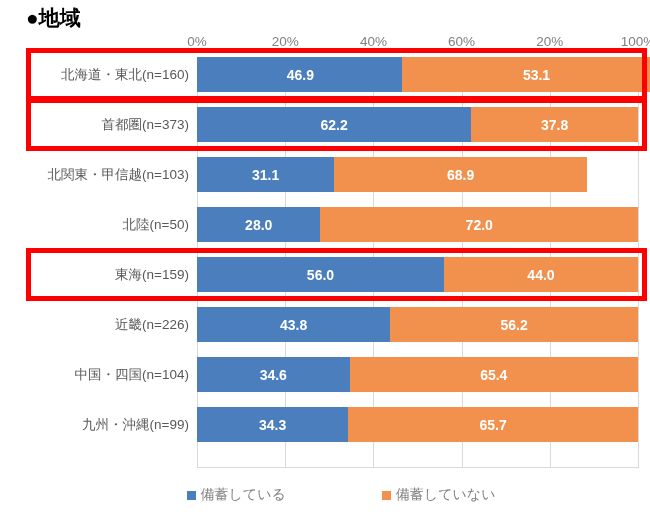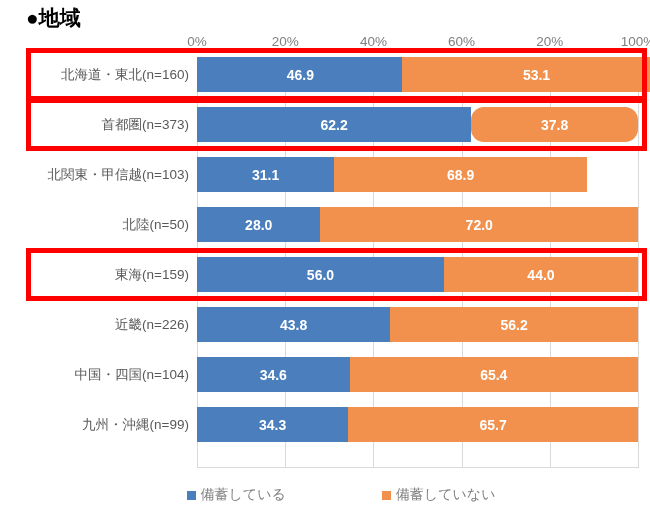--- a/index.html
+++ b/index.html
@@ -130,21 +130,21 @@
       <div class="gridline" style="left: 176.4px;"></div>
       <div class="gridline" style="left: 264.6px;"></div>
       <div class="gridline" style="left: 352.8px;"></div>
       <div class="gridline" style="left: 441px;"></div>
       <div class="row" style="top: 0px;">
         <div class="seg blue" style="left: 0px; width: 206.829px;">46.9</div>
         <div class="seg orange" style="left: 205px; width: 269px;">53.1</div>
       </div>
       <div class="row" style="top: 50px;">
         <div class="seg blue" style="left: 0px; width: 274.302px;">62.2</div>
-        <div class="seg orange" style="left: 274.302px; width: 166.698px; border-radius: 13px;">37.8</div>
+        <div class="seg orange" style="left: 274.302px; width: 166.698px;">37.8</div>
       </div>
       <div class="row" style="top: 100px;">
         <div class="seg blue" style="left: 0px; width: 137.151px;">31.1</div>
         <div class="seg orange" style="left: 137.151px; width: 253px;">68.9</div>
       </div>
       <div class="row" style="top: 150px;">
         <div class="seg blue" style="left: 0px; width: 123.48px;">28.0</div>
         <div class="seg orange" style="left: 123.48px; width: 317.52px;">72.0</div>
       </div>
       <div class="row" style="top: 200px;">

